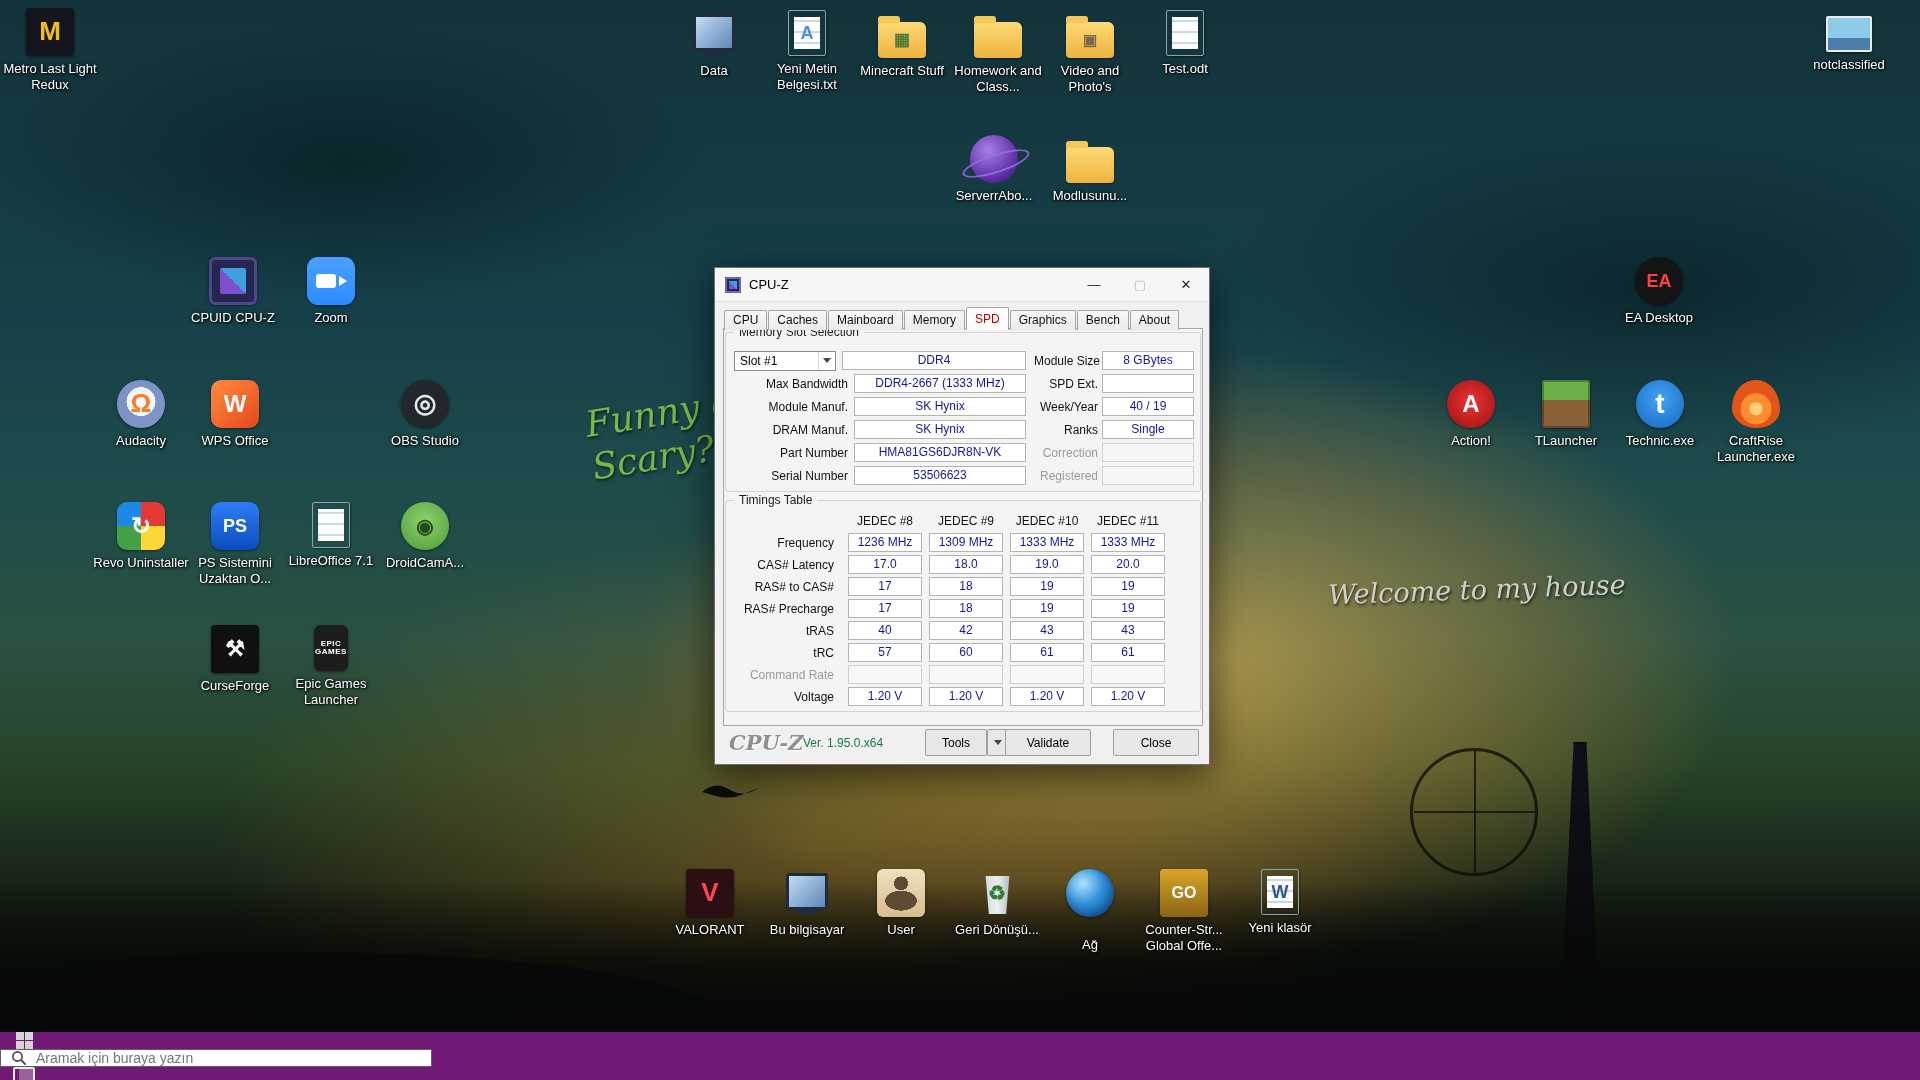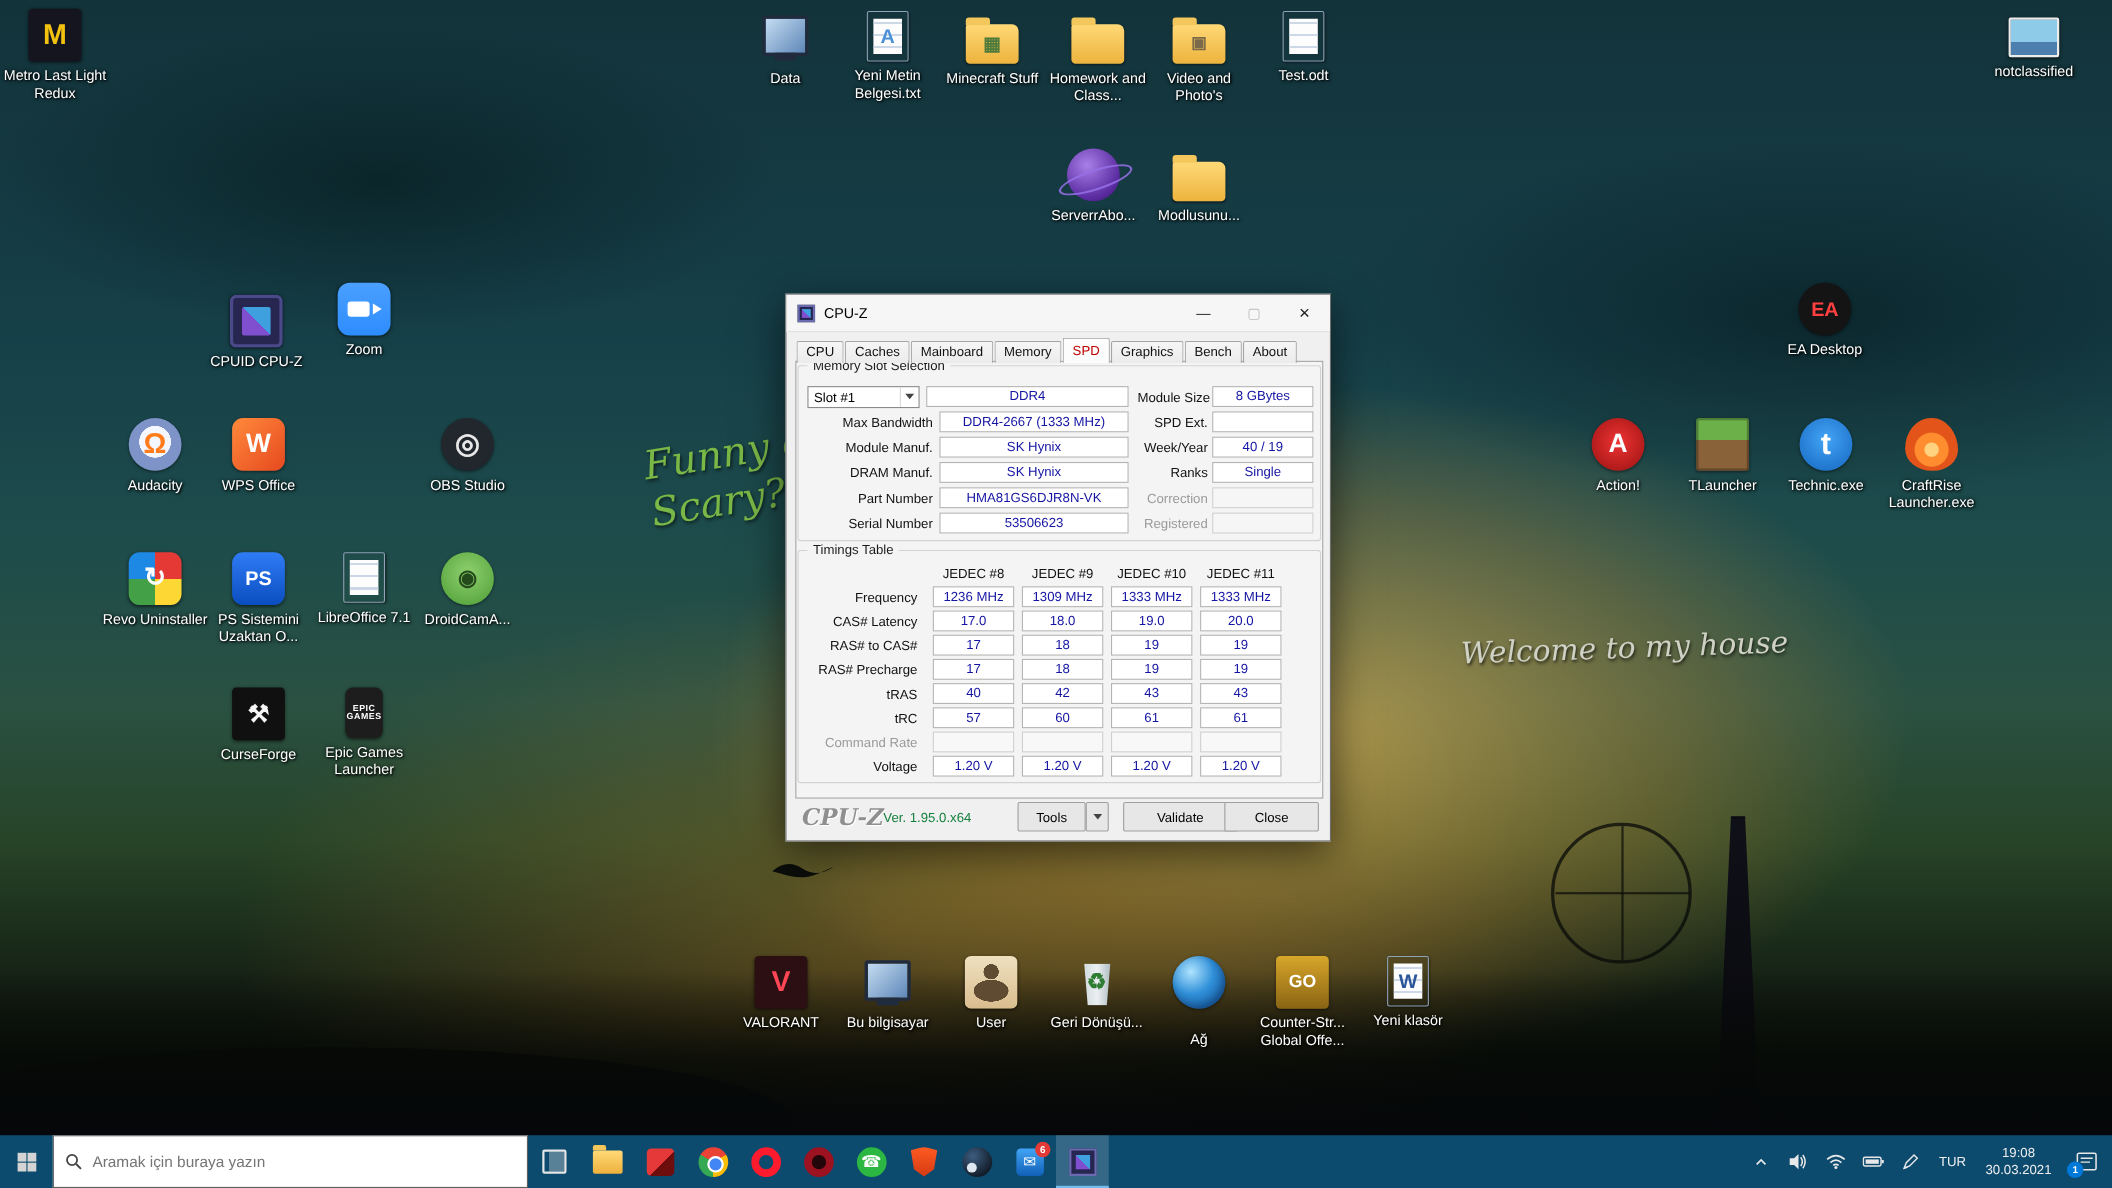--- a/index.html
+++ b/index.html
@@ -96,25 +96,25 @@
   .t-cell { width:74px; margin-left:7px; height:19px; background:#fff; border:1px solid #b4b4b4; color:#1515a3; text-align:center; line-height:17px; }
   .t-row.disabled .t-label { color:#9b9b9b; }
   .t-row.disabled .t-cell { background:#f8f8f8; border-color:#cfcfcf; }
   
   .wfooter { position:absolute; left:0; right:0; bottom:0; height:40px; }
   .cpuz-logo { position:absolute; left:14px; top:6px; font-family:"DejaVu Serif",serif; font-style:italic; font-weight:bold; font-size:21px; color:#8f8f8f; text-shadow:1px 1px 0 #fff; }
   .ver { position:absolute; left:88px; top:12px; font-size:12px; color:#15803d; }
   .btn { position:absolute; top:5px; height:27px; background:#e7e7e7; border:1px solid #9f9f9f; border-radius:2px; font-size:12px; color:#000; display:flex; align-items:center; justify-content:center; }
   .btn-tools { left:210px; width:62px; }
   .tools-arrow { left:272px; width:21px; }
-  .btn-validate { left:306px; width:104px; }
+  .btn-validate { left:290px; width:86px; }
   .btn-close { left:398px; width:86px; }
 
   
-  .taskbar { position:absolute; left:0; right:0; bottom:0; height:48px; background:#0c4a6e; display:flex; align-items:stretch; z-index:50; }
+  .taskbar { position:absolute; left:0; right:0; bottom:0; height:48px; background:#701a75; display:flex; align-items:stretch; z-index:50;flex-direction:column; }
   .tb-start { width:48px; display:flex; align-items:center; justify-content:center; }
   .win-logo { width:17px; height:17px; display:grid; grid-template-columns:8px 8px; grid-template-rows:8px 8px; gap:1px; }
   .win-logo div { background:#d4d4d4; }
   .searchbox { width:432px; background:#fff; border:1px solid #5f5f5f; display:flex; align-items:center; padding:0 10px; gap:9px; }
   .searchbox input { border:none; outline:none; flex:1; font-size:14px; color:#3c3c3c; font-family:"Liberation Sans",sans-serif; background:transparent; }
   .tk { width:48px; display:flex; align-items:center; justify-content:center; position:relative; }
   .tk.active { background:rgba(255,255,255,.17); box-shadow:inset 0 -2px 0 #76b9ed; }
   .tk-g { display:flex; align-items:center; justify-content:center; font-weight:bold; }
   .k-tview .tk-g { width:22px; height:22px; border:2px solid #e6e6e6; border-radius:2px; background:linear-gradient(90deg,transparent 0 4px, rgba(230,230,230,.35) 4px 100%); }
   .k-tfolder .tk-g { width:27px; height:21px; background:linear-gradient(#ffd977,#eeb13c); border-radius:2px; position:relative; }
@@ -189,21 +189,21 @@
       <div class="di-label">notclassified</div>
     </div>
     <div class="desktop-icon k-planet" style="left: 946px; top: 135px;">
       <div class="di-img"></div>
       <div class="di-label">ServerrAbo...</div>
     </div>
     <div class="desktop-icon k-folder" style="left: 1042px; top: 135px;">
       <div class="di-img"></div>
       <div class="di-label">Modlusunu...</div>
     </div>
-    <div class="desktop-icon k-chip" style="left: 185px; top: 268px;">
+    <div class="desktop-icon k-chip" style="left: 185px; top: 257px;">
       <div class="di-img"></div>
       <div class="di-label">CPUID CPU-Z</div>
     </div>
     <div class="desktop-icon k-zoom" style="left: 283px; top: 257px;">
       <div class="di-img"></div>
       <div class="di-label">Zoom</div>
     </div>
     <div class="desktop-icon k-circle" style="left: 93px; top: 380px; --bg: radial-gradient(circle at 50% 45%, #f4f7ff 0 40%, #7e93c8 41%); --fg: #ff7b1c; --fs: 26px;">
       <div class="di-img">Ω</div>
       <div class="di-label">Audacity</div>

